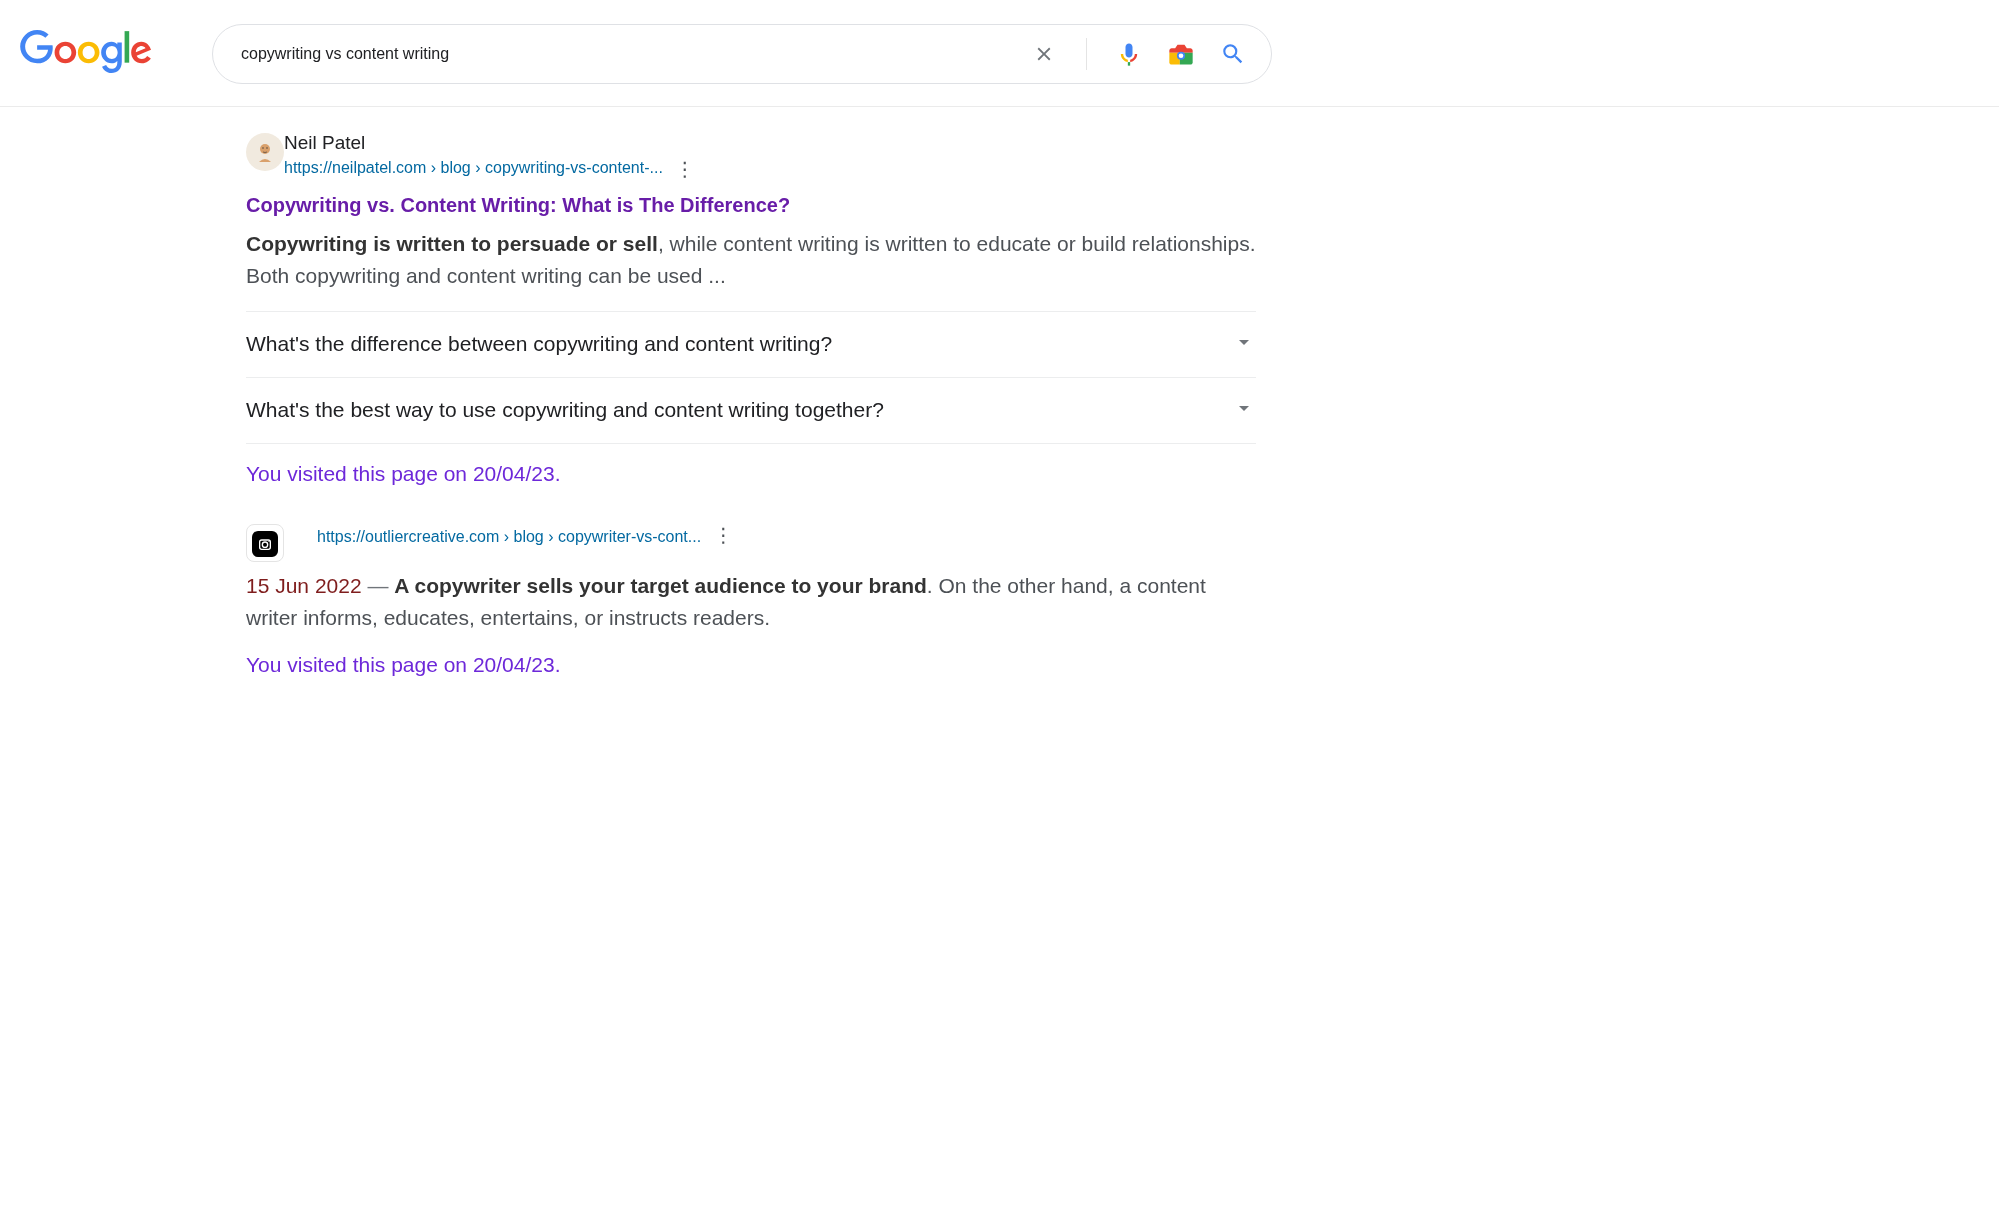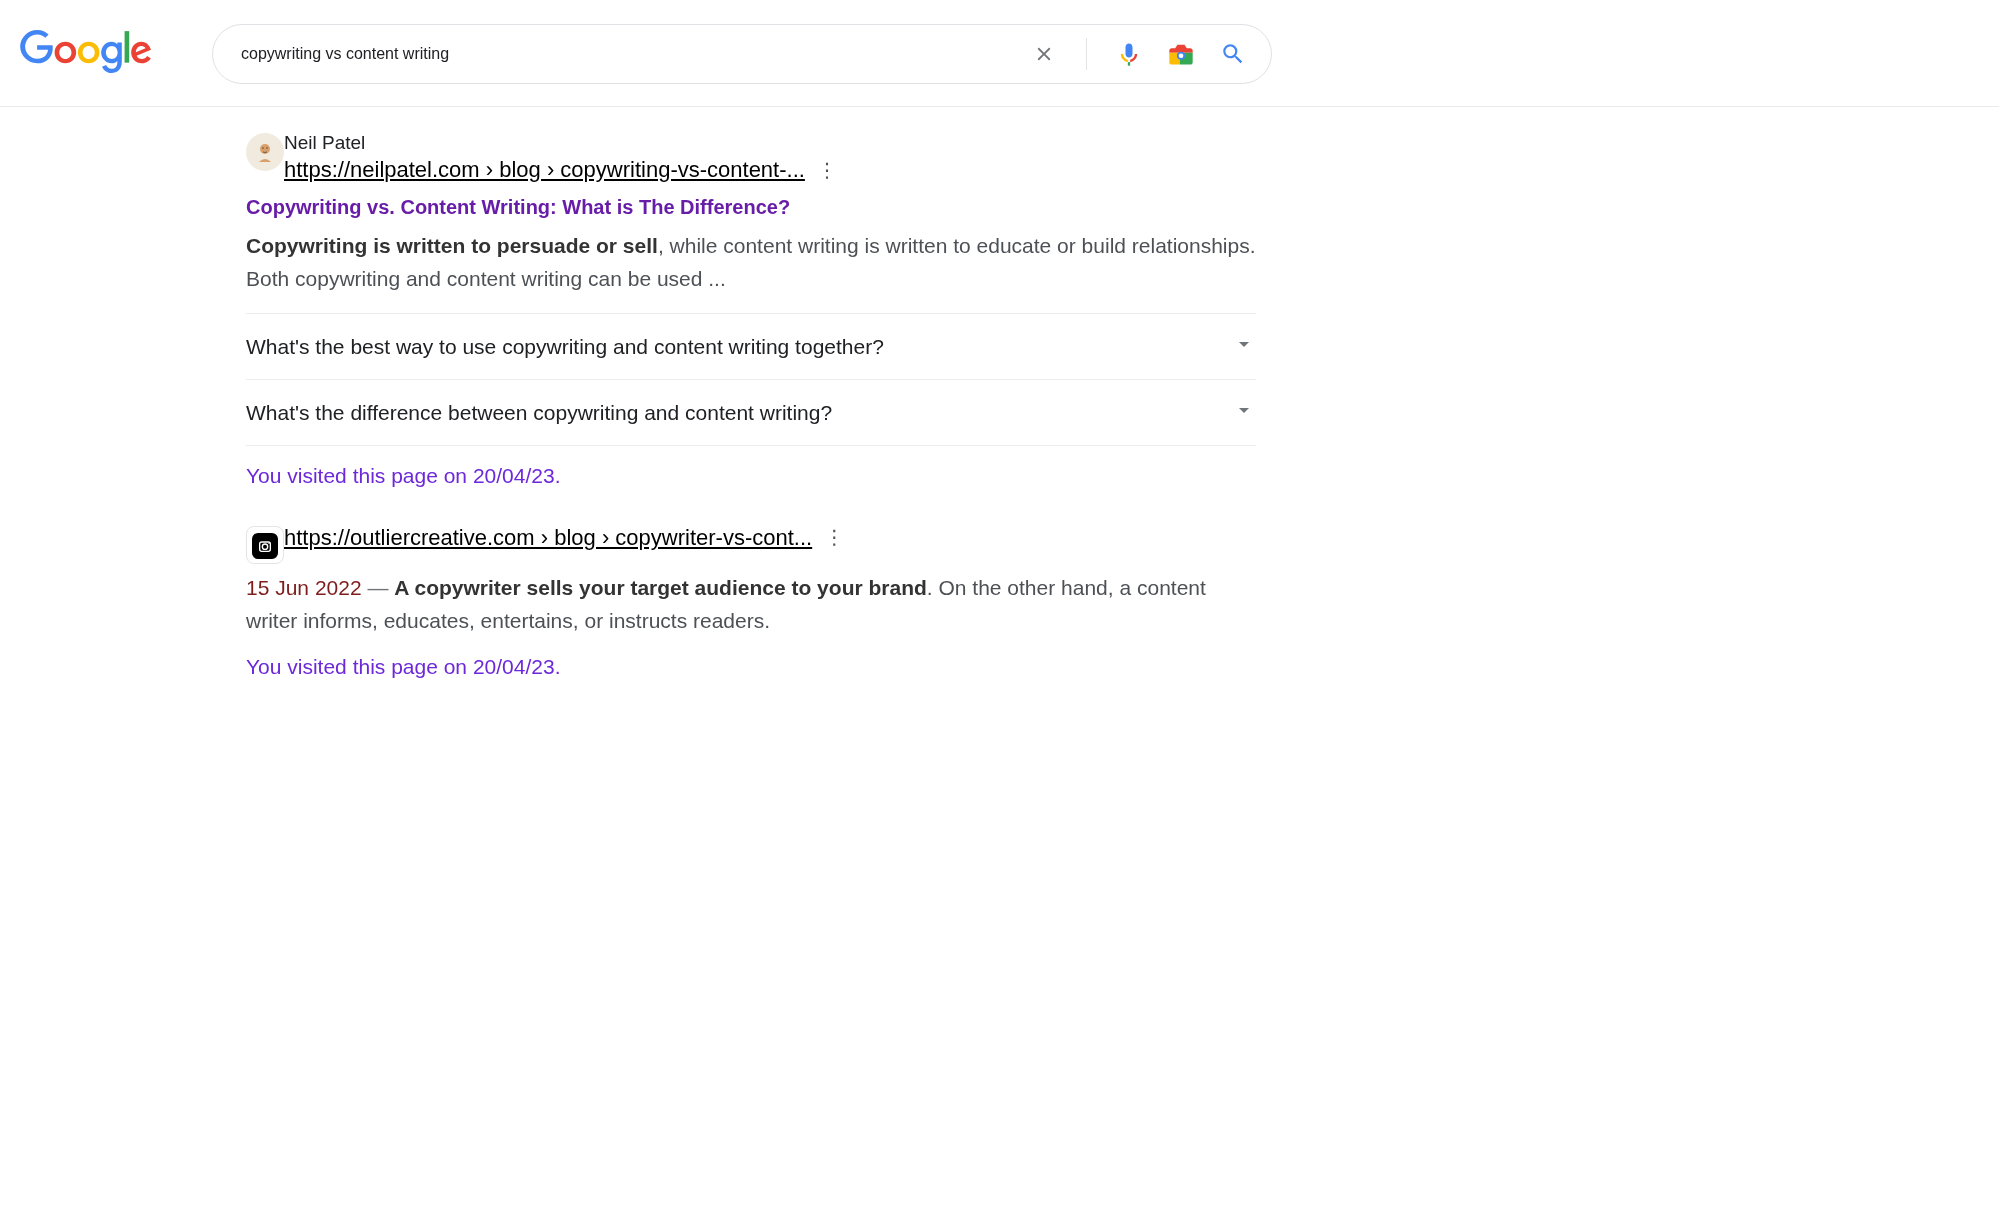--- a/index.html
+++ b/index.html
@@ -40,21 +40,21 @@
     .result { margin-bottom: 36px; }
 
     .result-head { display: flex; align-items: flex-start; gap: 0; margin-bottom: 8px; }
     .favicon {
       width: 38px; height: 38px; border-radius: 50%;
       display: flex; align-items: center; justify-content: center;
       background: #f1f3f4; flex-shrink: 0; margin-top: 2px;
     }
     .site-info { flex: 1; line-height: 1.3; }
     .site-name { font-size: 19px; color: #202124; }
-    .breadcrumb { font-size: 22px; color: #000000; text-decoration: underline; }
+    .breadcrumb { font-size: 16px; color: #0369a1; }
     .kebab { color:#4d5156; font-size: 20px; padding-left: 12px; cursor:pointer; }
 
     .result-title {
       font-size: 20px; color: #681da8; margin: 10px 0 10px 0;
       line-height: 1.3; cursor: pointer;
     }
     .snippet { font-size: 21px; color: #4d5156; line-height: 1.55; margin-bottom: 18px; }
     .snippet b { color:#333; font-weight:700; }
 
     .accordion { border-top: 1px solid #ecedee; }
@@ -150,29 +150,29 @@
           <div class="kebab">⋮</div>
         </div>
       </div>
     </div>
     <h3 class="result-title">Copywriting vs. Content Writing: What is The Difference?</h3>
     <div class="snippet">
       <b>Copywriting is written to persuade or sell</b><span>, while content writing is written to educate or build relationships. Both copywriting and content writing can be used ...</span>
     </div>
     <div class="accordion">
       <div class="accordion-row">
-        <span>What's the best way to use copywriting and content writing together?</span>
+        <span>What's the difference between copywriting and content writing?</span>
         <span class="chevron">
           <svg viewBox="0 0 24 24" width="24" height="24" fill="#70757a">
               <path d="M7 10l5 5 5-5z"></path>
             </svg>
         </span>
       </div>
       <div class="accordion-row">
-        <span>What's the difference between copywriting and content writing?</span>
+        <span>What's the best way to use copywriting and content writing together?</span>
         <span class="chevron">
           <svg viewBox="0 0 24 24" width="24" height="24" fill="#70757a">
               <path d="M7 10l5 5 5-5z"></path>
             </svg>
         </span>
       </div>
     </div>
     <div class="visit-note">You visited this page on 20/04/23.</div>
   </div>
 
@@ -182,21 +182,21 @@
         <div class="favicon camera-inner">
           <svg viewBox="0 0 24 24" width="16" height="16" fill="#fff">
               <circle cx="12" cy="13" r="5"></circle>
               <circle cx="12" cy="13" r="3" fill="#000"></circle>
               <rect x="4" y="6" width="16" height="14" rx="3" fill="none" stroke="#fff" stroke-width="2"></rect>
               <circle cx="18" cy="8" r="1" fill="#fff"></circle>
             </svg>
         </div>
       </div>
       <div class="site-info">
-        <div style="display:flex; align-items:flex-start;">
+        <div style="display:flex; align-items:flex-end;margin-left:33px;">
           <div class="breadcrumb">https://outliercreative.com › blog › copywriter-vs-cont...</div>
           <div class="kebab">⋮</div>
         </div>
       </div>
     </div>
     <div class="snippet">
       <span class="date">15 Jun 2022</span><span class="dash"> — </span><b>A copywriter sells your target audience to your brand</b><span>. On the other hand, a content writer informs, educates, entertains, or instructs readers.</span>
     </div>
     <div class="visit-note" style="margin-top:4px;">You visited this page on 20/04/23.</div>
   </div>

